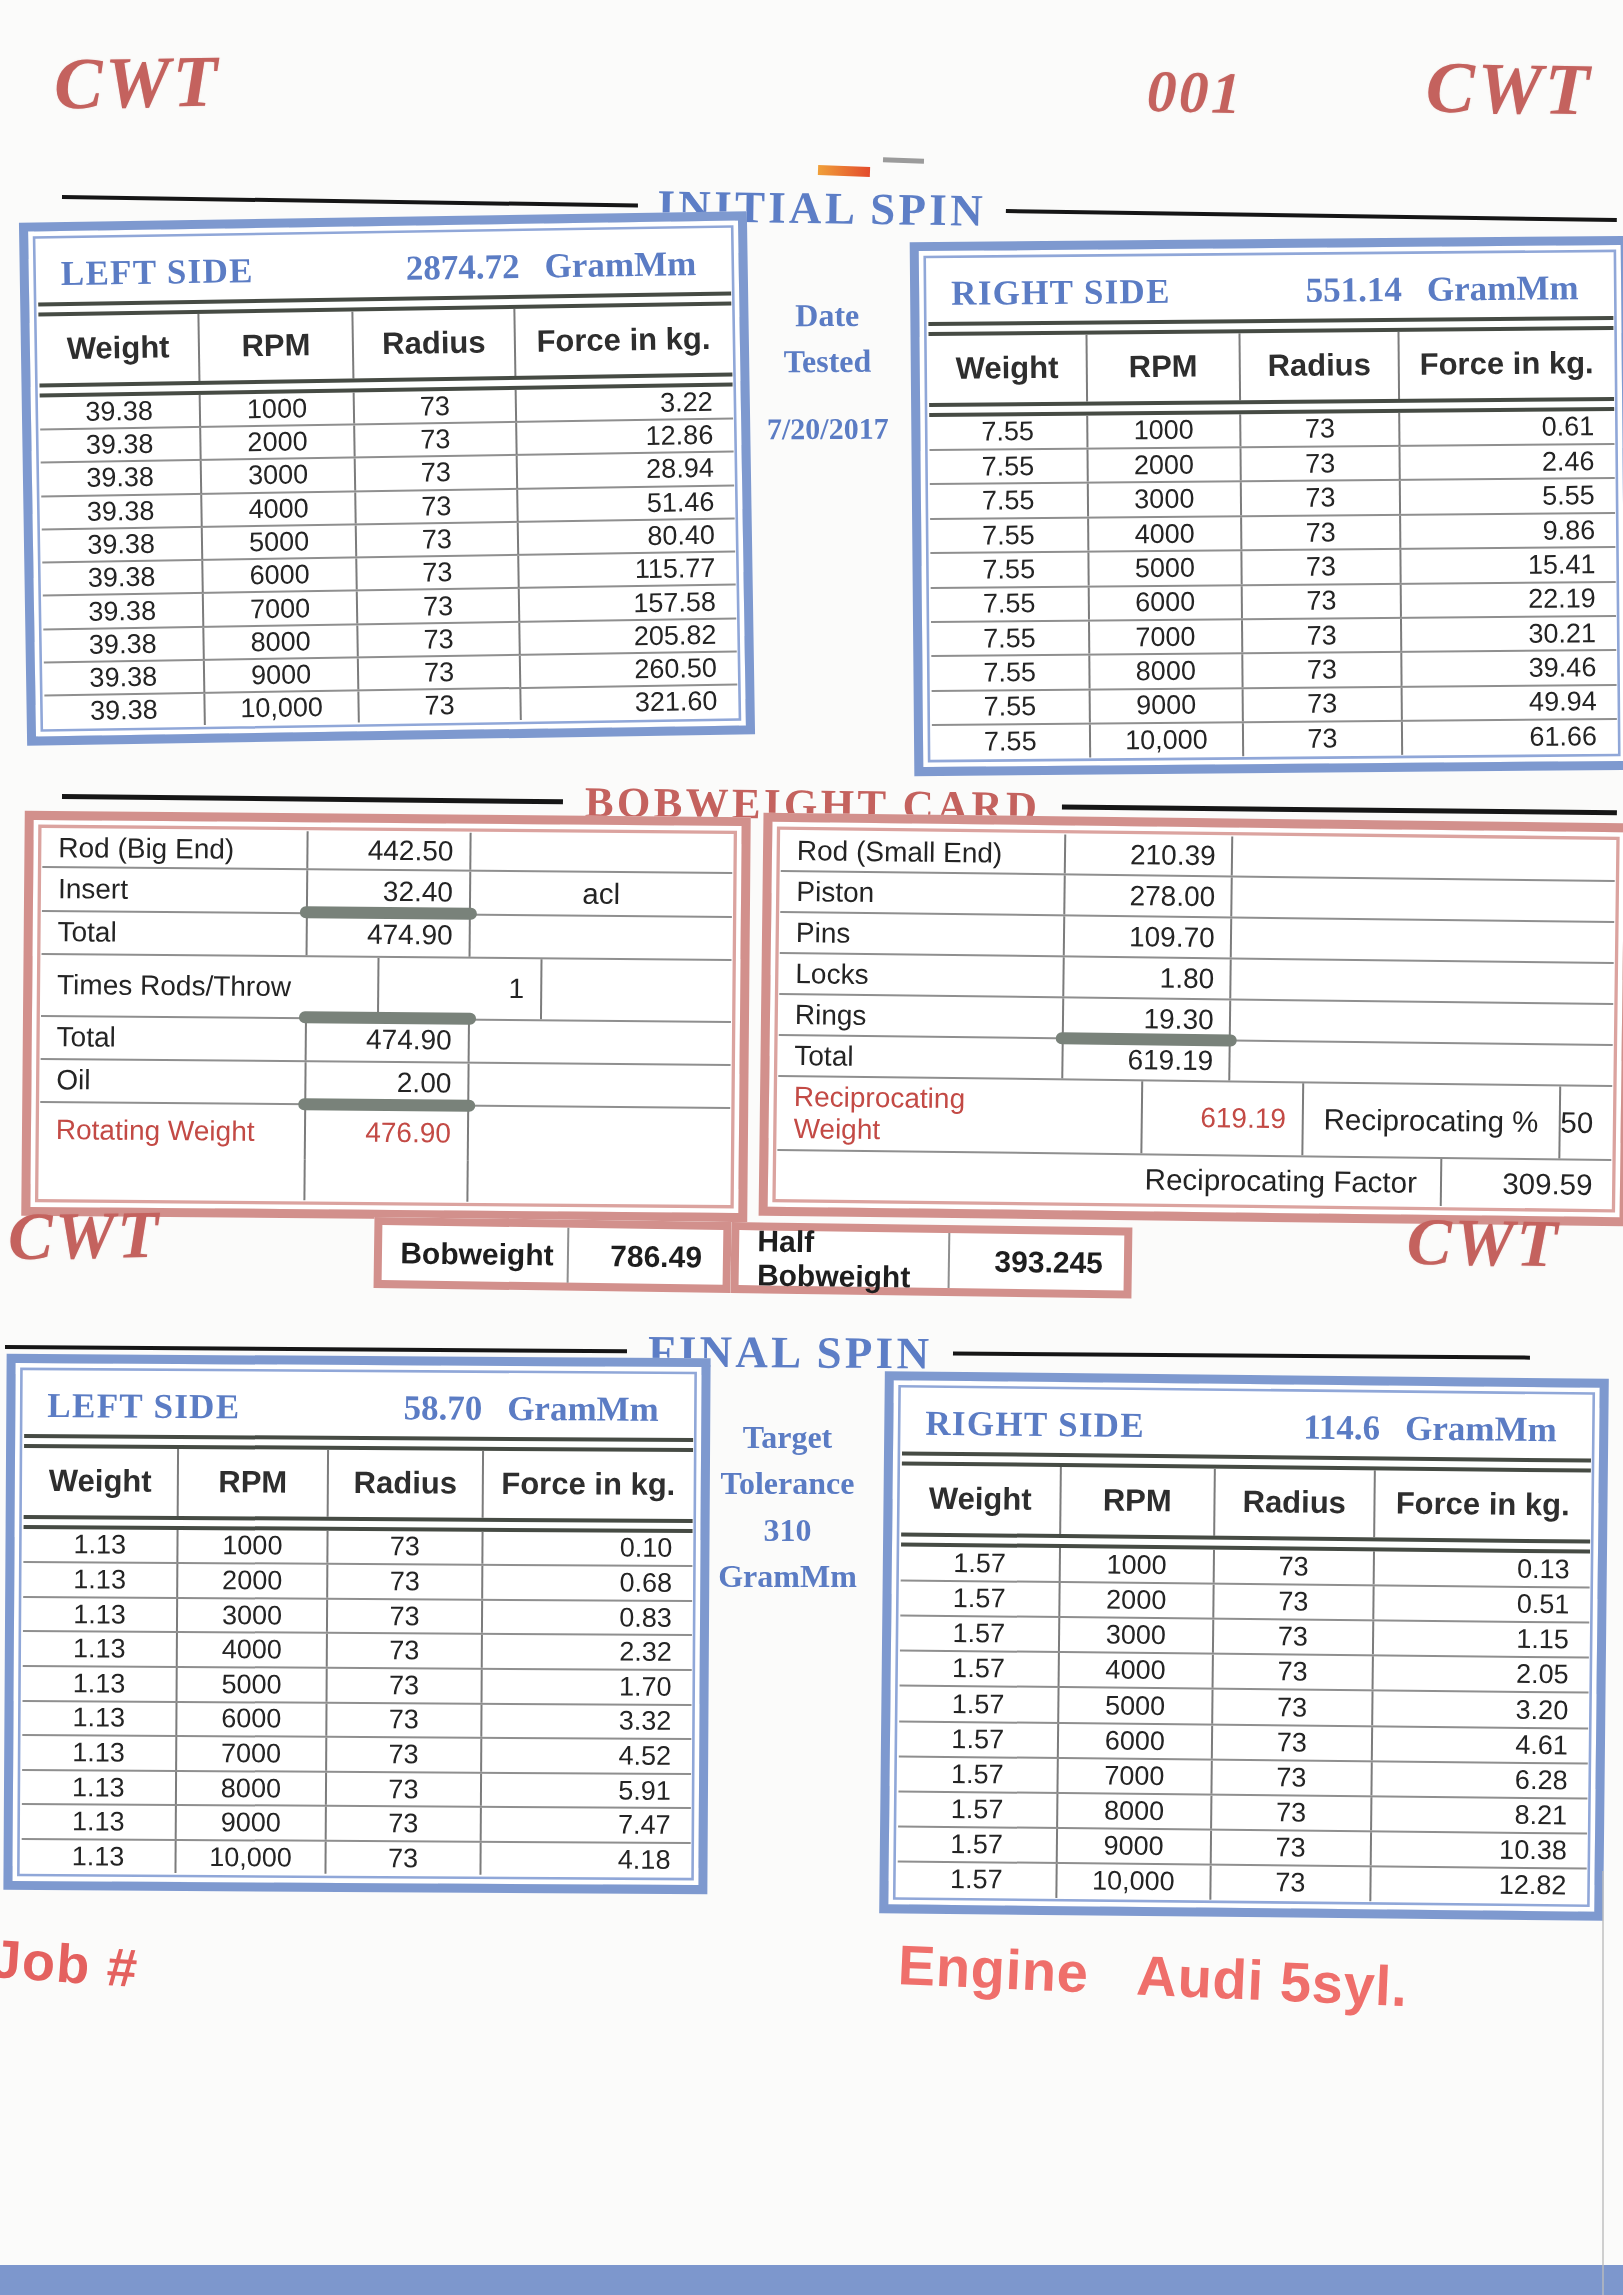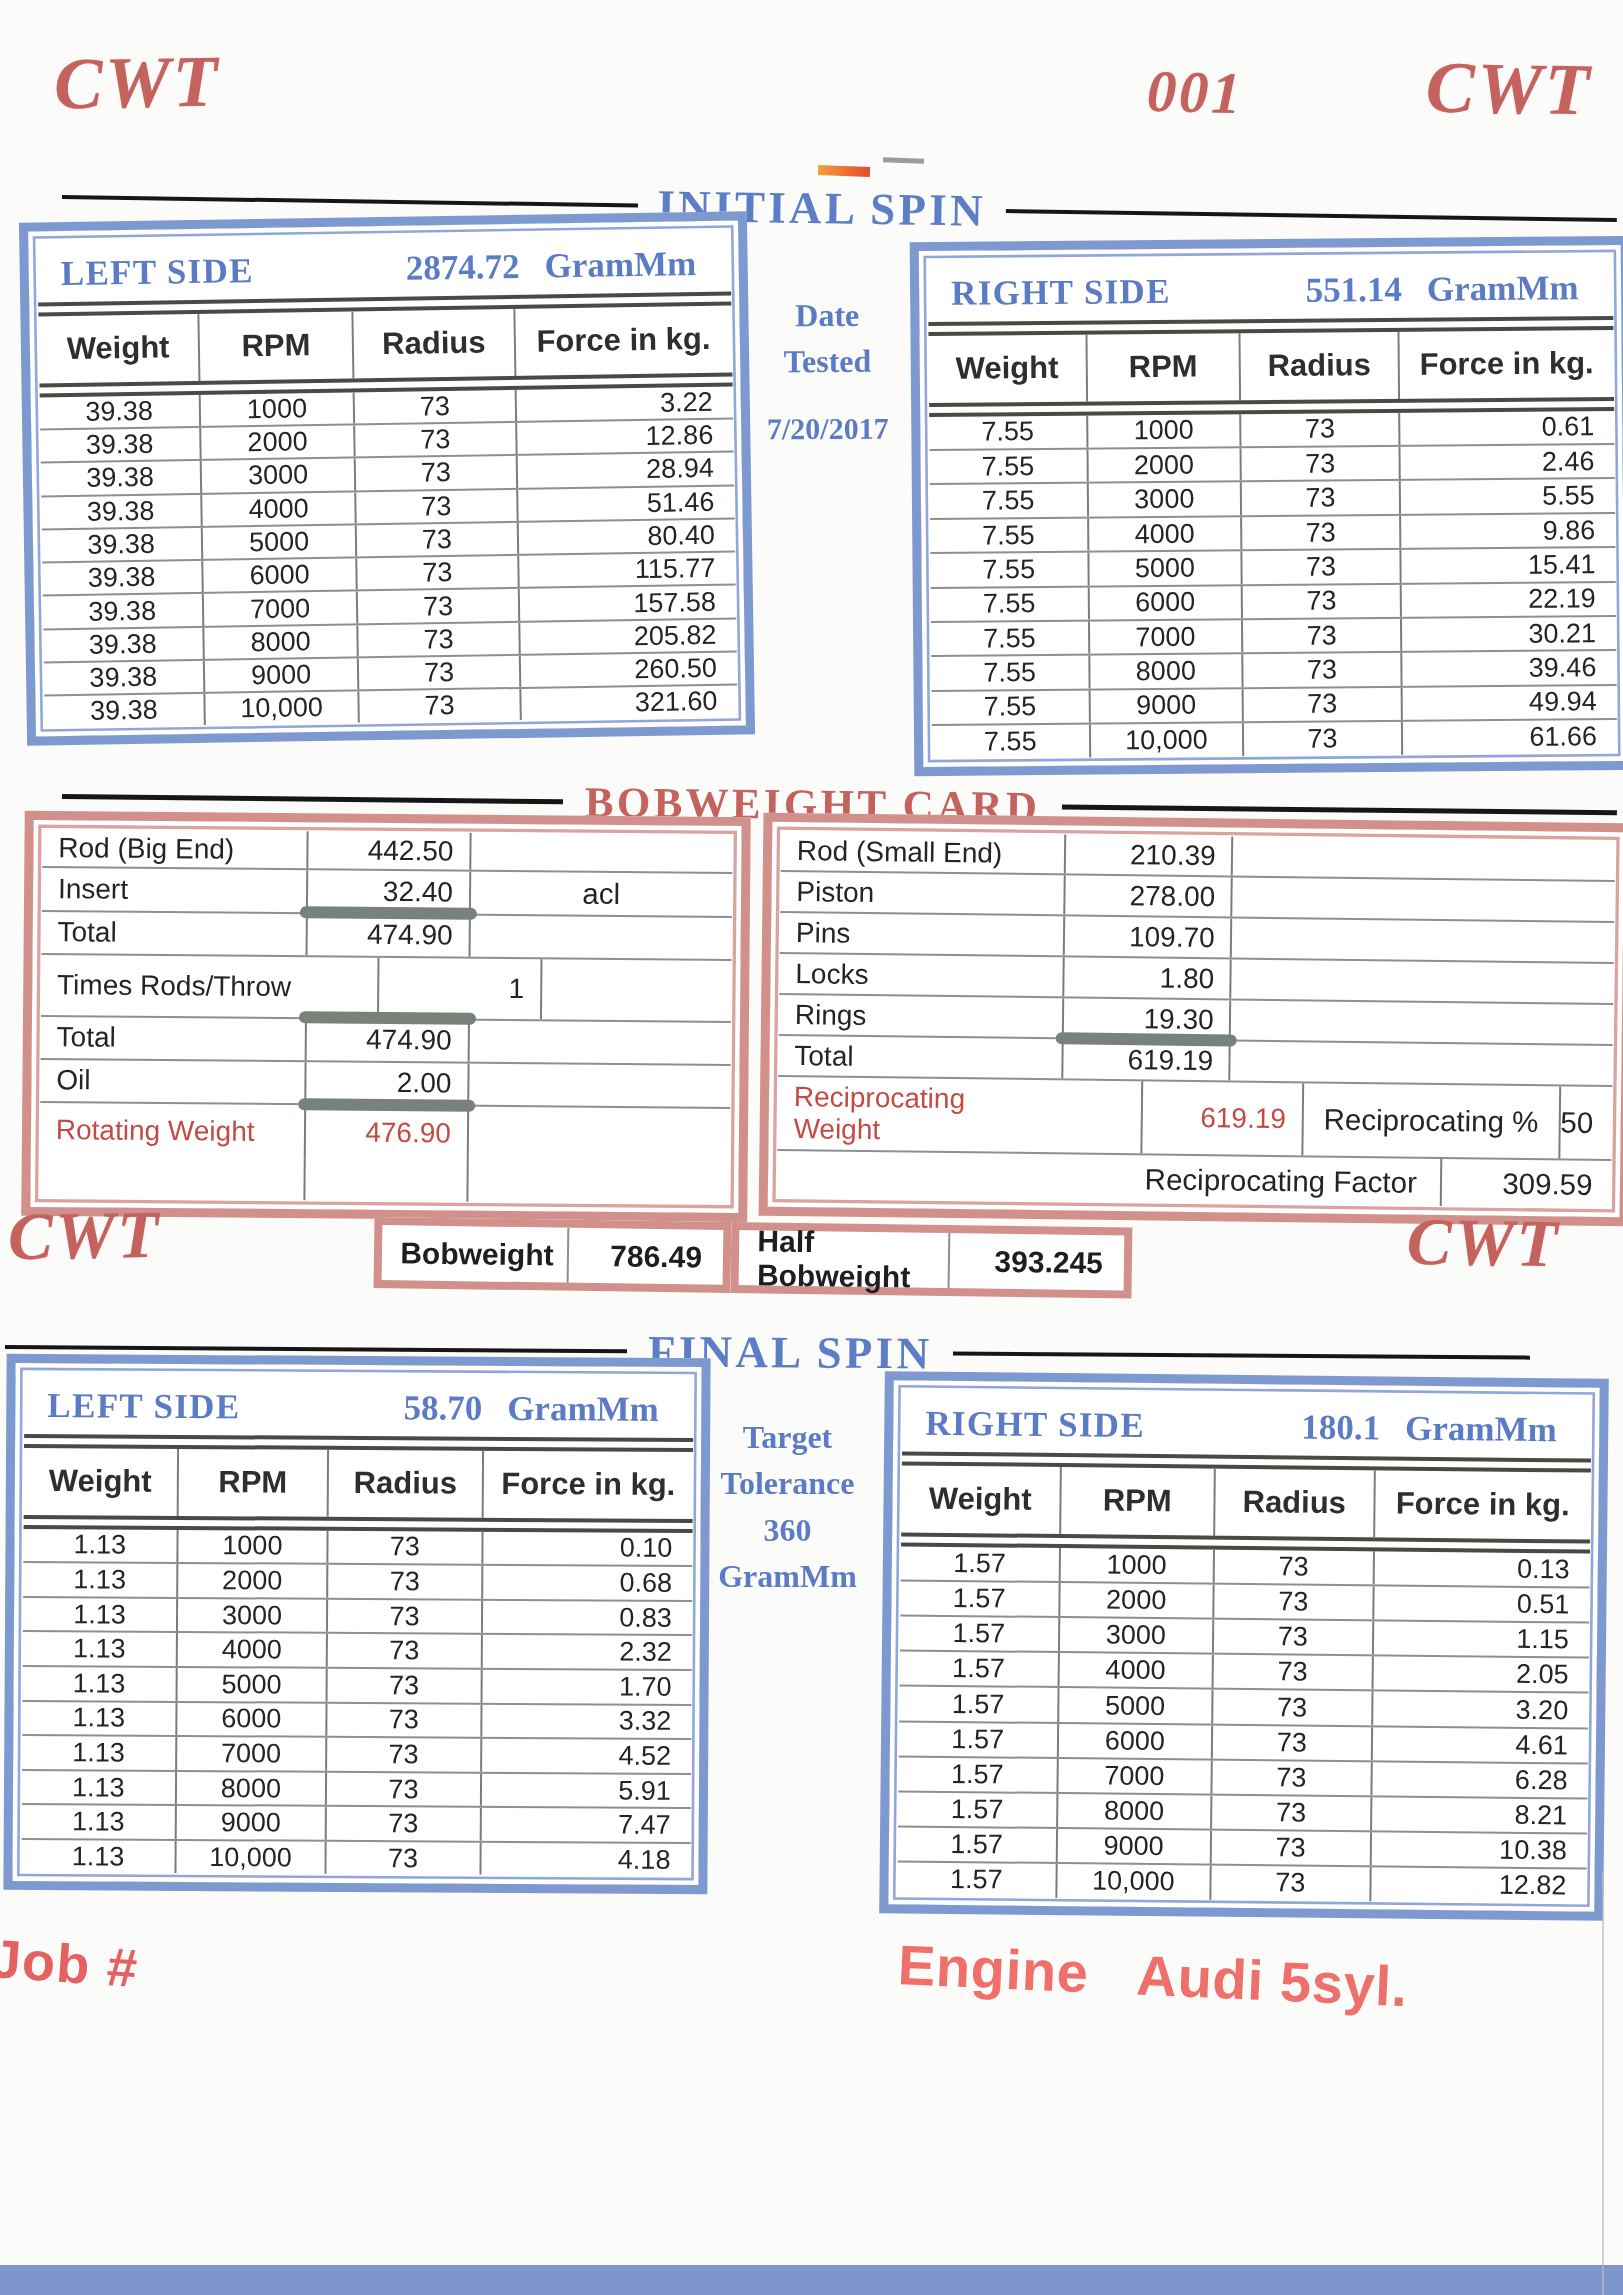--- a/index.html
+++ b/index.html
@@ -469,29 +469,29 @@
           <div class="td c2">73</div>
           <div class="td c3">4.18</div>
         </div>
       </div>
   </div>
 </div>
 
 <div class="abs bluenote" style="left:695px;top:1414px;width:185px;">
   <div class="ln">Target</div>
   <div class="ln">Tolerance</div>
-  <div class="ln">360</div>
+  <div class="ln">310</div>
   <div class="ln">GramMm</div>
 </div>
 
 <div class="spin-table" style="left:882px;top:1375px;width:706px;height:524px;transform:rotate(0.6deg);">
   <div class="spin-inner">
     <div class="spin-head">
       <span class="spin-side">RIGHT SIDE</span>
-      <span class="spin-amt">180.1</span>
+      <span class="spin-amt">114.6</span>
       <span class="spin-unit">GramMm</span>
     </div>
     <div class="hsep"></div>
     <div class="cols">
         <div class="tr">
           <div class="td c0">Weight</div>
           <div class="td c1">RPM</div>
           <div class="td c2">Radius</div>
           <div class="td c3">Force in kg.</div>
         </div>

